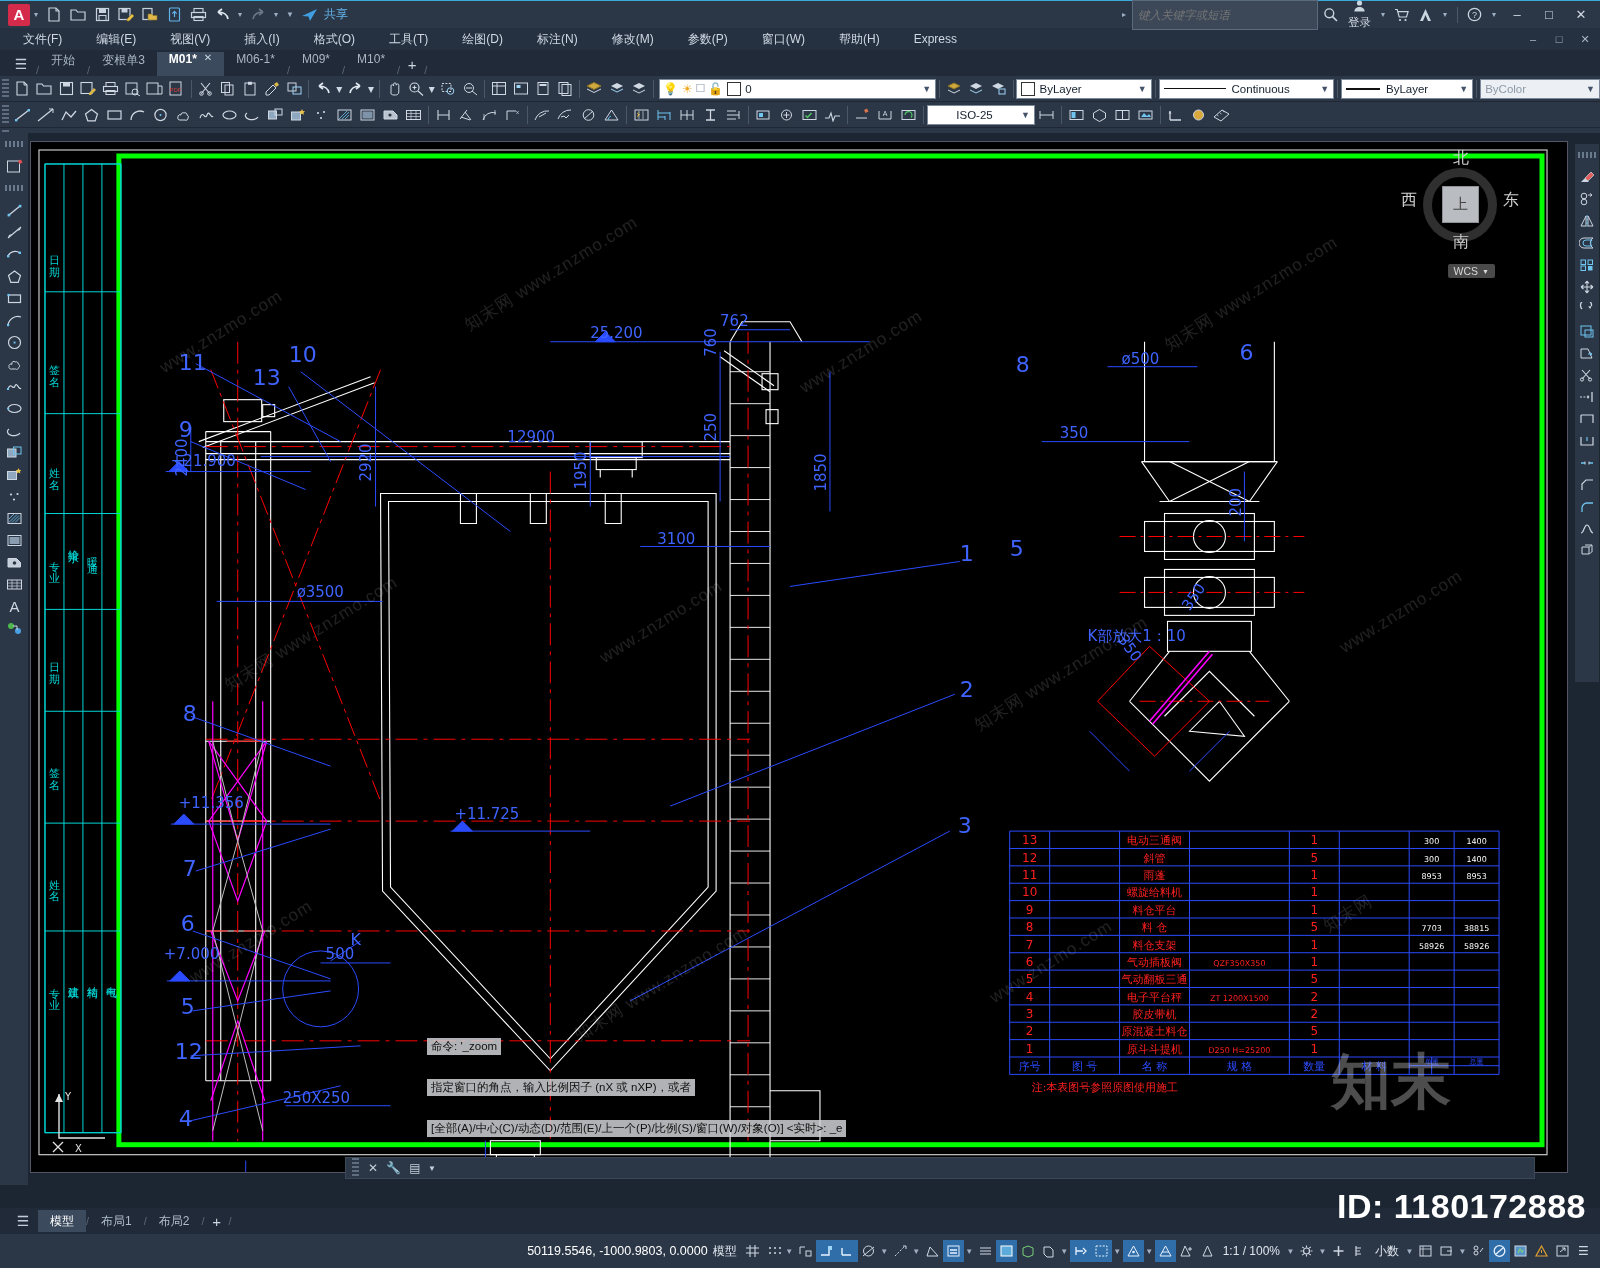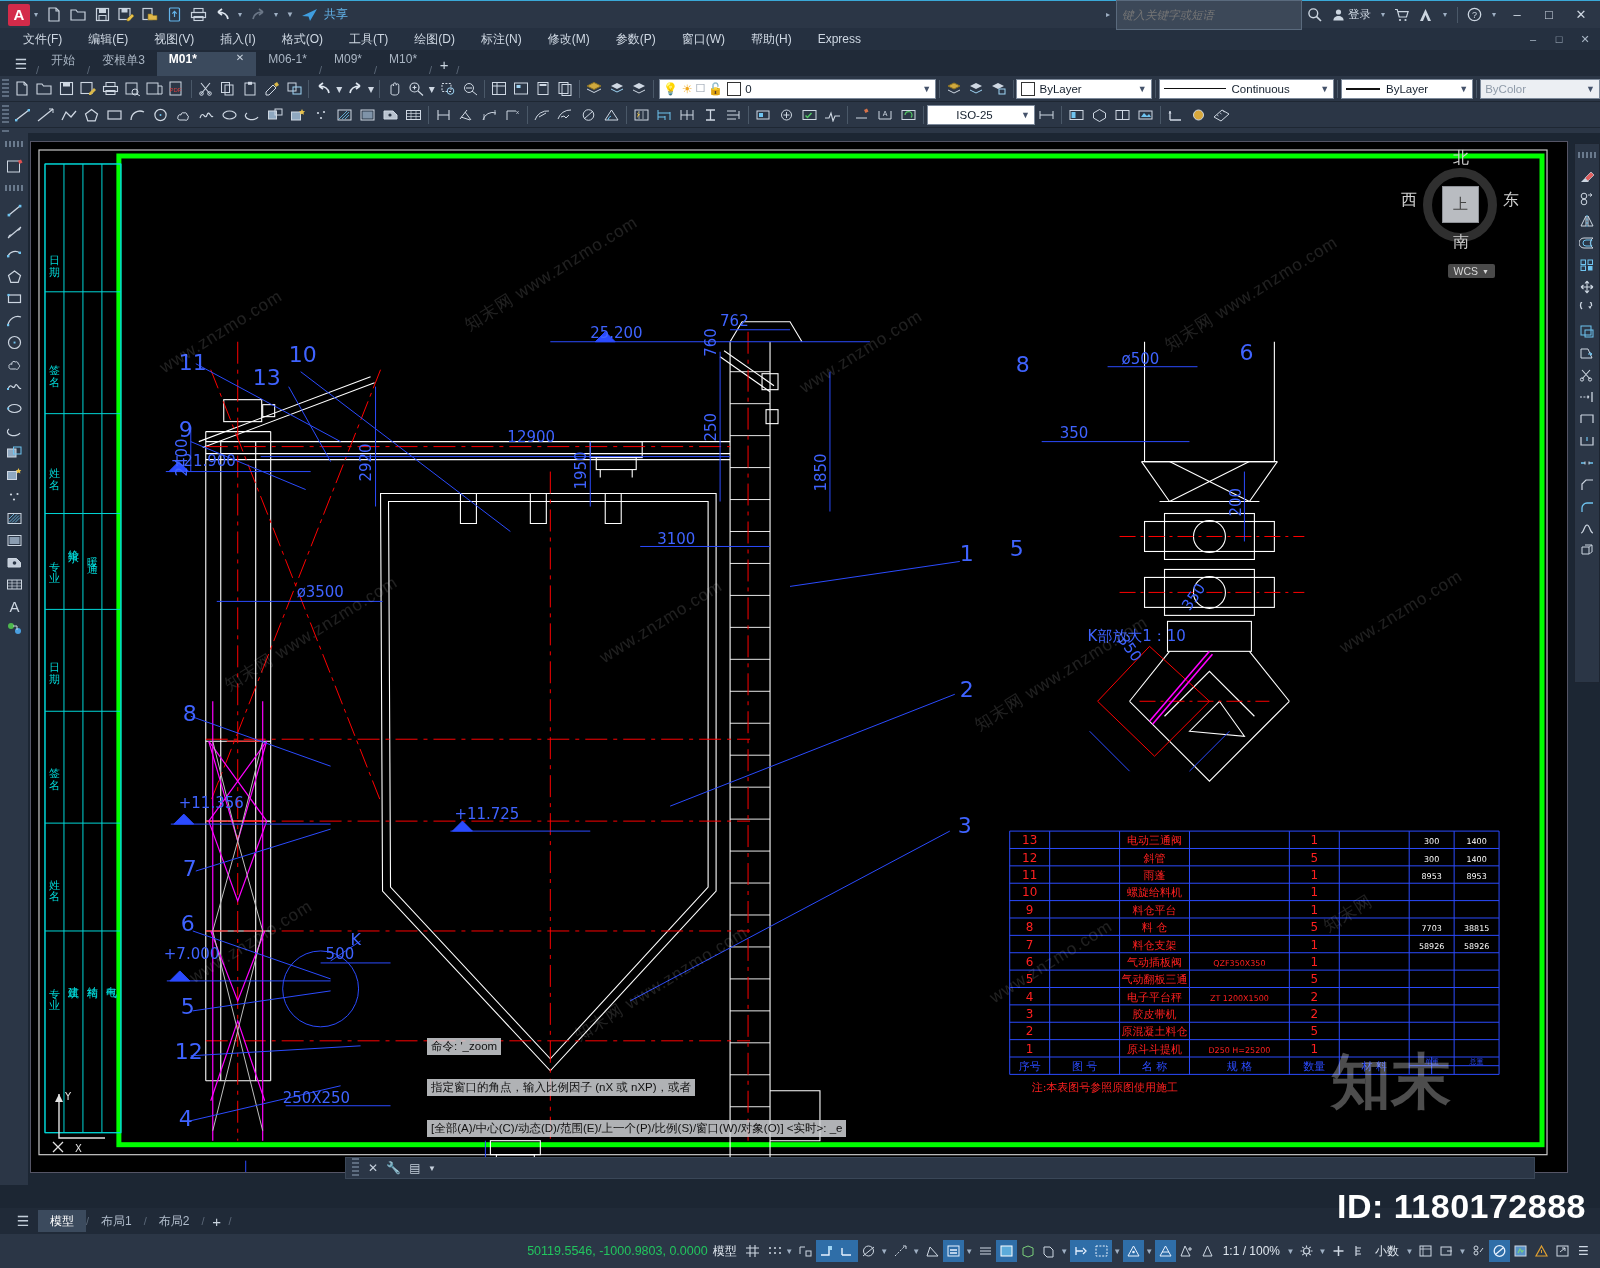--- a/index.html
+++ b/index.html
@@ -28,35 +28,35 @@
   #apptitle{
     position:absolute;left:0;right:0;text-align:center;color:#cfd8e3;font-size:12.5px;
     pointer-events:none;
   }
   #tbright{margin-left:auto;display:flex;align-items:center;gap:2px;padding-right:4px;z-index:2;}
   #searchbox{
     width:186px;height:30px;background:#3c4858;border:1px solid #5a6a7d;
     color:#8d9cae;font-size:11.5px;font-style:italic;padding:0 5px;line-height:17px;
   }
   .tb-ico{width:22px;height:22px;display:flex;align-items:center;justify-content:center;color:#cbd5e0;font-size:13px;}
-  .login{color:#cfd8e3;font-size:11.5px;display:flex;align-items:center;gap:3px;margin:4px 4px;}
+  .login{color:#cfd8e3;font-size:11.5px;display:flex;align-items:center;gap:3px;margin:4px 4px;flex-direction:column;}
   .winbtn{width:30px;height:26px;display:flex;align-items:center;justify-content:center;color:#cfd8e3;font-size:13px;}
   
-  #menubar{height:22px;background:#253040;display:flex;align-items:center;padding-left:12px;gap:4px;}
+  #menubar{height:22px;background:#253040;display:flex;align-items:center;padding-left:12px;gap:12px;}
   .menu-item{padding:2px 11px;color:#cfd8e3;font-size:12px;}
   #menuright{margin-left:auto;display:flex;align-items:center;padding-right:2px;}
   .menu-win{width:26px;height:20px;display:flex;align-items:center;justify-content:center;color:#a9b6c5;font-size:11px;}
   
   #filetabs{height:26px;background:#202a38;display:flex;align-items:flex-end;padding-left:6px;}
   .ham{width:30px;height:24px;display:flex;align-items:center;justify-content:center;color:#c3cdd9;font-size:14px;}
   .ftab{
     height:24px;padding:0 12px;display:flex;align-items:flex-start;color:#aab6c4;font-size:12px;
     position:relative;
   }
-  .ftab.active{background:#3b4a5d;color:#fff;font-weight:bold;gap:32px;}
+  .ftab.active{background:#3b4a5d;color:#fff;font-weight:bold;}
   .ftab .x{margin-left:7px;font-size:10px;color:#cbd5e0;}
   .tabsep{color:#5b6878;font-size:11px;}
   .plus{width:24px;height:24px;display:flex;align-items:center;justify-content:center;color:#cbd5e0;font-size:15px;}
   
   .tbrow{height:26px;background:#2b3646;display:flex;align-items:center;border-bottom:1px solid #1e2733;}
   .grip{width:7px;height:20px;margin:0 2px;
     background:repeating-linear-gradient(to bottom,#5e6d80 0 2px,transparent 2px 4px);}
   .ticon{
     width:23px;height:22px;display:flex;align-items:center;justify-content:center;
     color:#cfd8e3;position:relative;
@@ -111,21 +111,21 @@
   
   #ucs{position:absolute;left:18px;bottom:16px;width:70px;height:70px;color:#e3e3e3;}
   
   #laytabs{position:absolute;left:0;bottom:34px;width:1600px;height:26px;background:#202a38;
      display:flex;align-items:center;padding-left:8px;}
   .ltab{height:22px;padding:0 12px;display:flex;align-items:center;color:#b0bccb;font-size:12px;}
   .ltab.active{background:#3b4a5d;color:#fff;}
   
   #status{position:absolute;left:0;bottom:0;width:1600px;height:34px;background:#2b3646;
      display:flex;align-items:center;}
-  #coords{color:#22c55e;font-size:12.5px;margin-left:auto;white-space:nowrap;}
+  #coords{color:#ffffff;font-size:12.5px;margin-left:auto;white-space:nowrap;}
   .sico{width:21px;height:22px;display:flex;align-items:center;justify-content:center;
      color:#cfd8e3;font-size:12px;position:relative;}
   .sico.on{background:#2f6ea8;}
   .sarr{width:11px;height:22px;display:flex;align-items:center;justify-content:center;color:#9fb0c4;font-size:8px;}
   .stext{color:#dfe6ee;font-size:12px;padding:0 5px;white-space:nowrap;}
   .ssep{width:1px;height:18px;background:#4a5868;margin:0 4px;}
   #idtag{position:absolute;right:14px;bottom:42px;color:#fff;font-size:34px;font-weight:bold;
      letter-spacing:.5px;}
 </style>
 </head>

